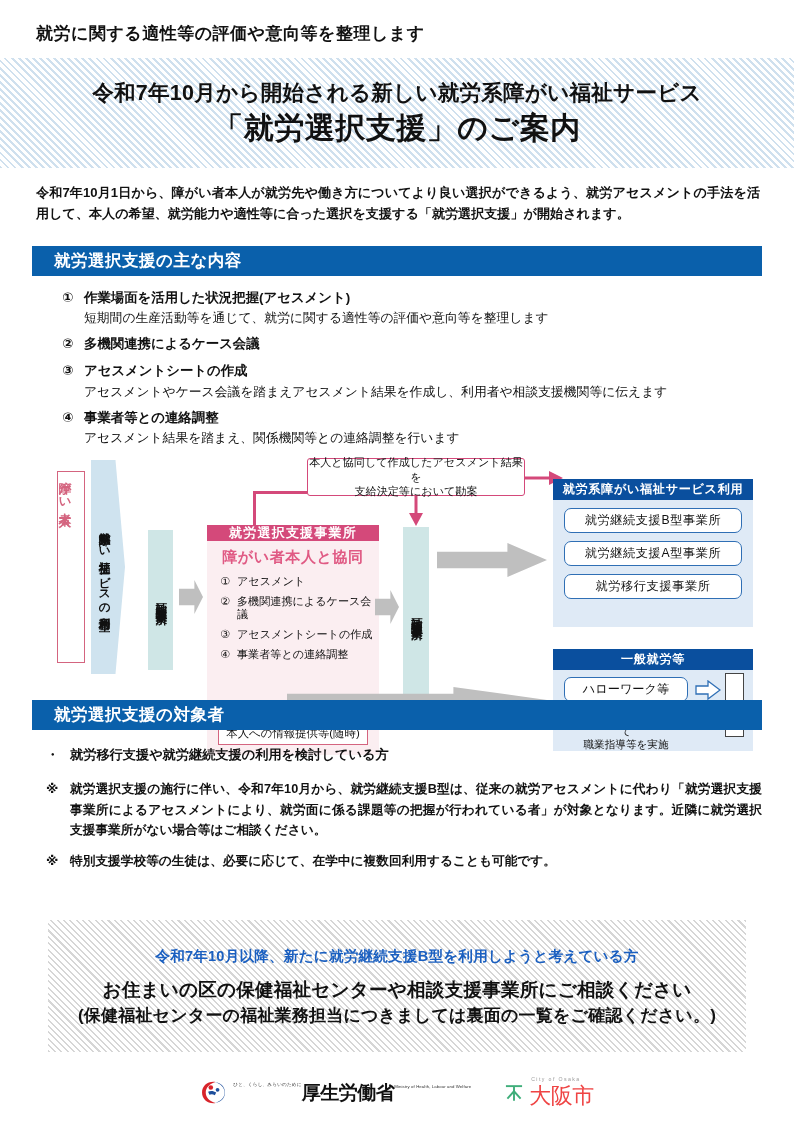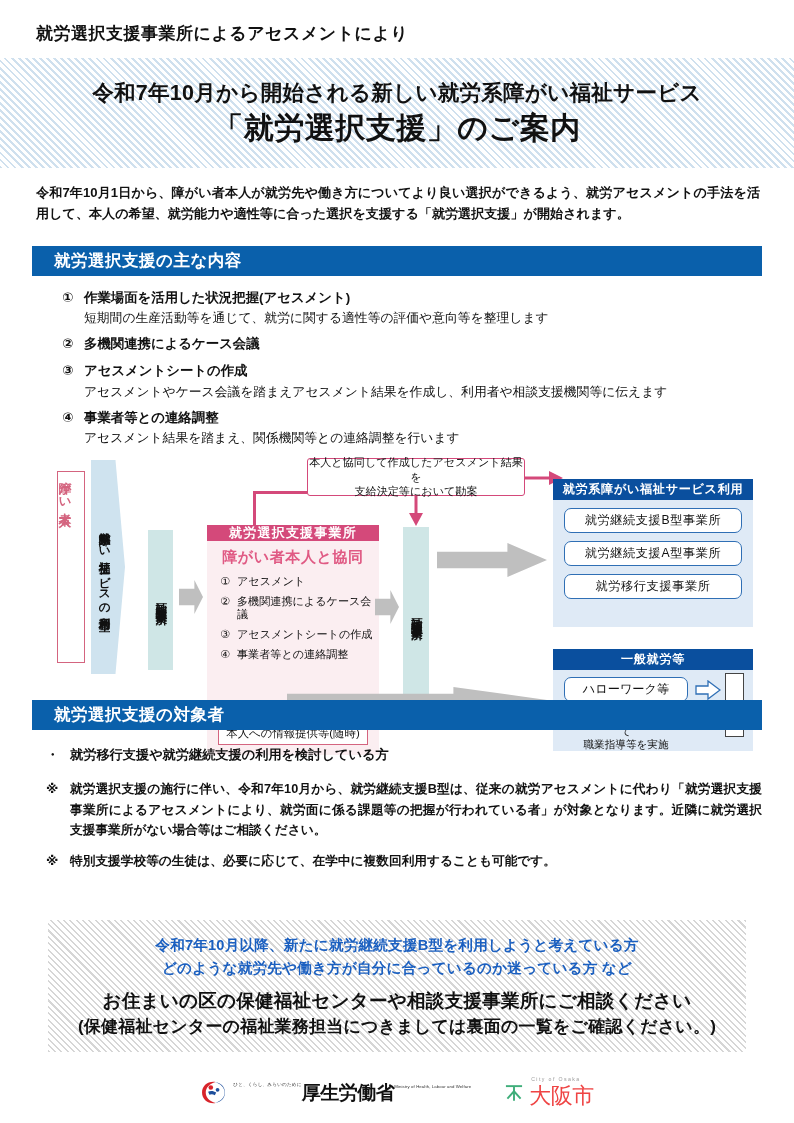--- a/index.html
+++ b/index.html
@@ -211,21 +211,21 @@
   .osaka-mark{width:22px;height:22px;flex:none;margin-right:4px;}
   .osaka-txt{display:flex;flex-direction:column;}
   .osaka-en{font-size:5.2px;color:#9a9a9a;letter-spacing:1.4px;line-height:1;margin-bottom:2px;margin-left:2px;}
   .osaka-name{font-size:22px;font-weight:400;color:#ef4444;line-height:1;letter-spacing:-.5px;}
 </style>
 </head>
 <body>
 
 <div class="page">
 
-  <div class="toptext">就労選択支援事業所によるアセスメントにより</div>
+  <div class="toptext">就労に関する適性等の評価や意向等を整理します</div>
 
   <div class="hero">
     <div class="hero-l1">令和7年10月から開始される新しい就労系障がい福祉サービス</div>
     <div class="hero-l2">「就労選択支援」のご案内</div>
   </div>
 
   <div class="intro">令和7年10月1日から、障がい者本人が就労先や働き方についてより良い選択ができるよう、就労アセスメントの手法を活用して、本人の希望、就労能力や適性等に合った選択を支援する「就労選択支援」が開始されます。</div>
 
   <div class="sechead" id="sechead1">就労選択支援の主な内容</div>
 
@@ -363,21 +363,20 @@
       <span>就労選択支援の施行に伴い、令和7年10月から、就労継続支援B型は、従来の就労アセスメントに代わり「就労選択支援事業所によるアセスメントにより、就労面に係る課題等の把握が行われている者」が対象となります。近隣に就労選択支援事業所がない場合等はご相談ください。</span>
     </div>
     <div class="tgt-n">
       <span class="mk">※</span>
       <span>特別支援学校等の生徒は、必要に応じて、在学中に複数回利用することも可能です。</span>
     </div>
   </div>
 
   <div class="bottombox">
     <div class="bb-blue">令和7年10月以降、新たに就労継続支援B型を利用しようと考えている方</div>
-    <div class="bb-blue">どのような就労先や働き方が自分に合っているのか迷っている方  など</div>
     <div class="bb-black1">お住まいの区の保健福祉センターや相談支援事業所にご相談ください</div>
     <div class="bb-black2">(保健福祉センターの福祉業務担当につきましては裏面の一覧をご確認ください。)</div>
   </div>
 
   <div class="footer">
     <div class="logo">
       <svg class="mhlw-mark" viewBox="0 0 40 40">
         <path d="M20 4 C10 4 3 11 3 20 C3 29 10 36 20 36 C21 36 22 35.8 23 35.6 C14 33 8.5 27 8.5 20 C8.5 13 14 7 23 4.4 C22 4.2 21 4 20 4 Z" fill="#d8232a"></path>
         <path d="M22 4.4 C31 7 36.5 13 36.5 20 C36.5 27 31 33 22 35.6 C31.5 34.6 37 28 37 20 C37 12 31.5 5.4 22 4.4 Z" fill="#1d4f9c"></path>
         <circle cx="16" cy="12.5" r="3.4" fill="#d8232a"></circle>

